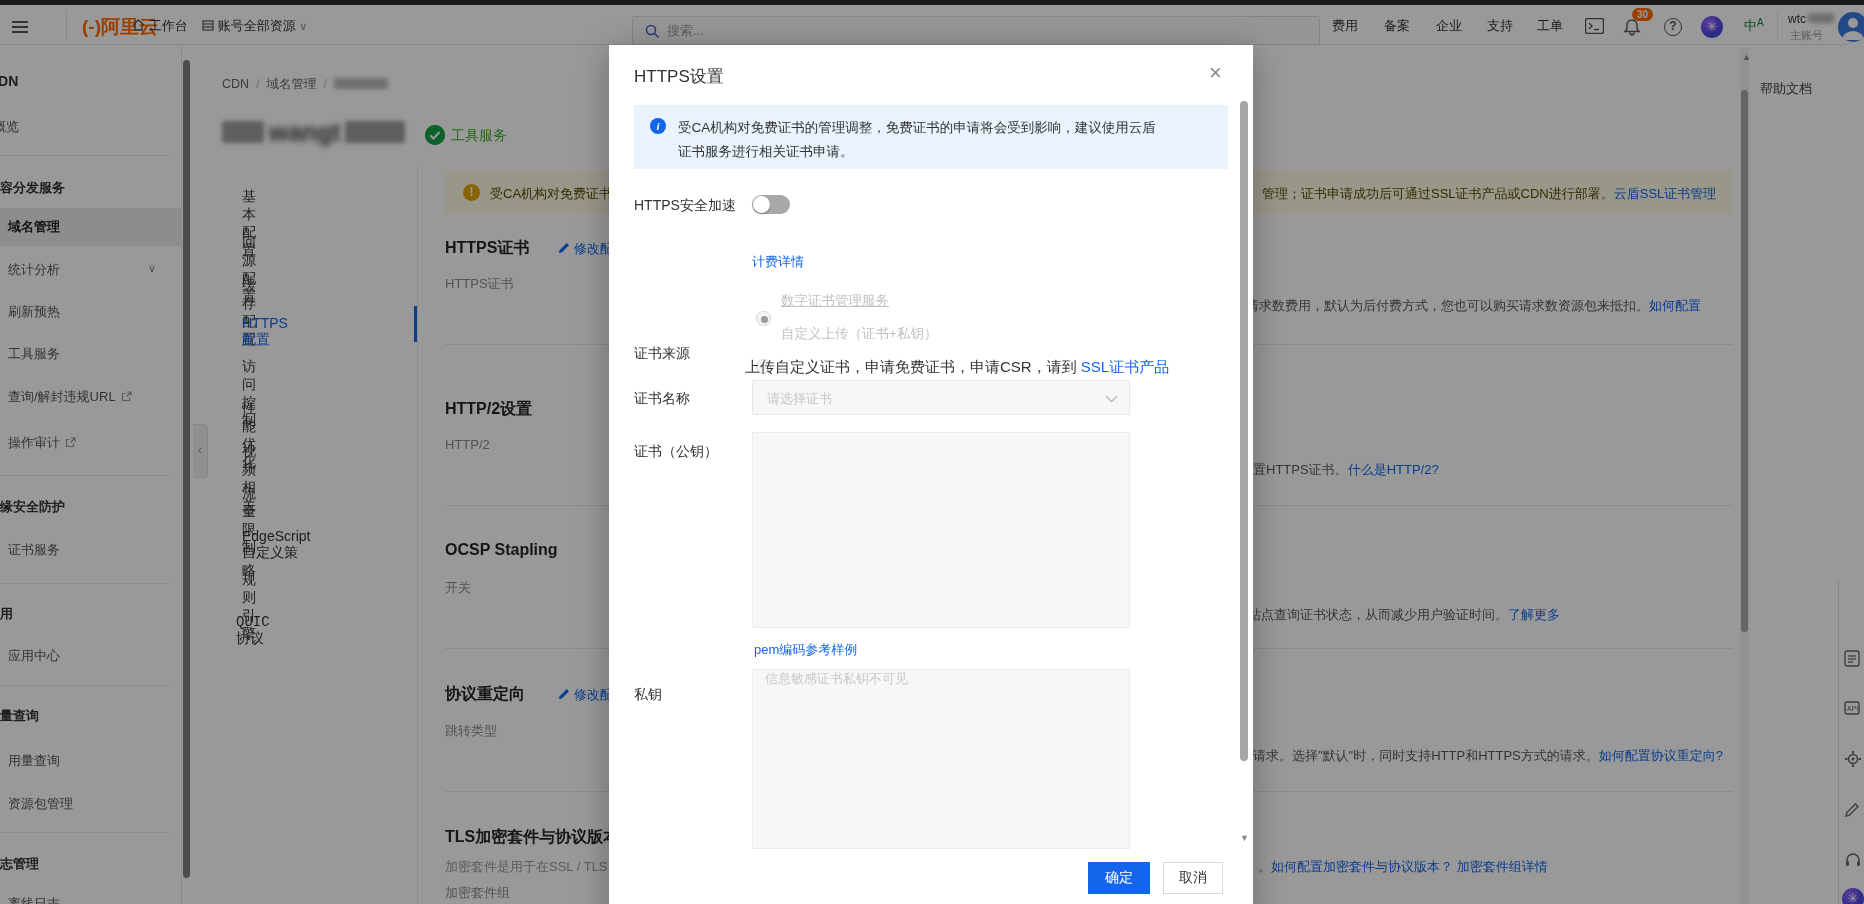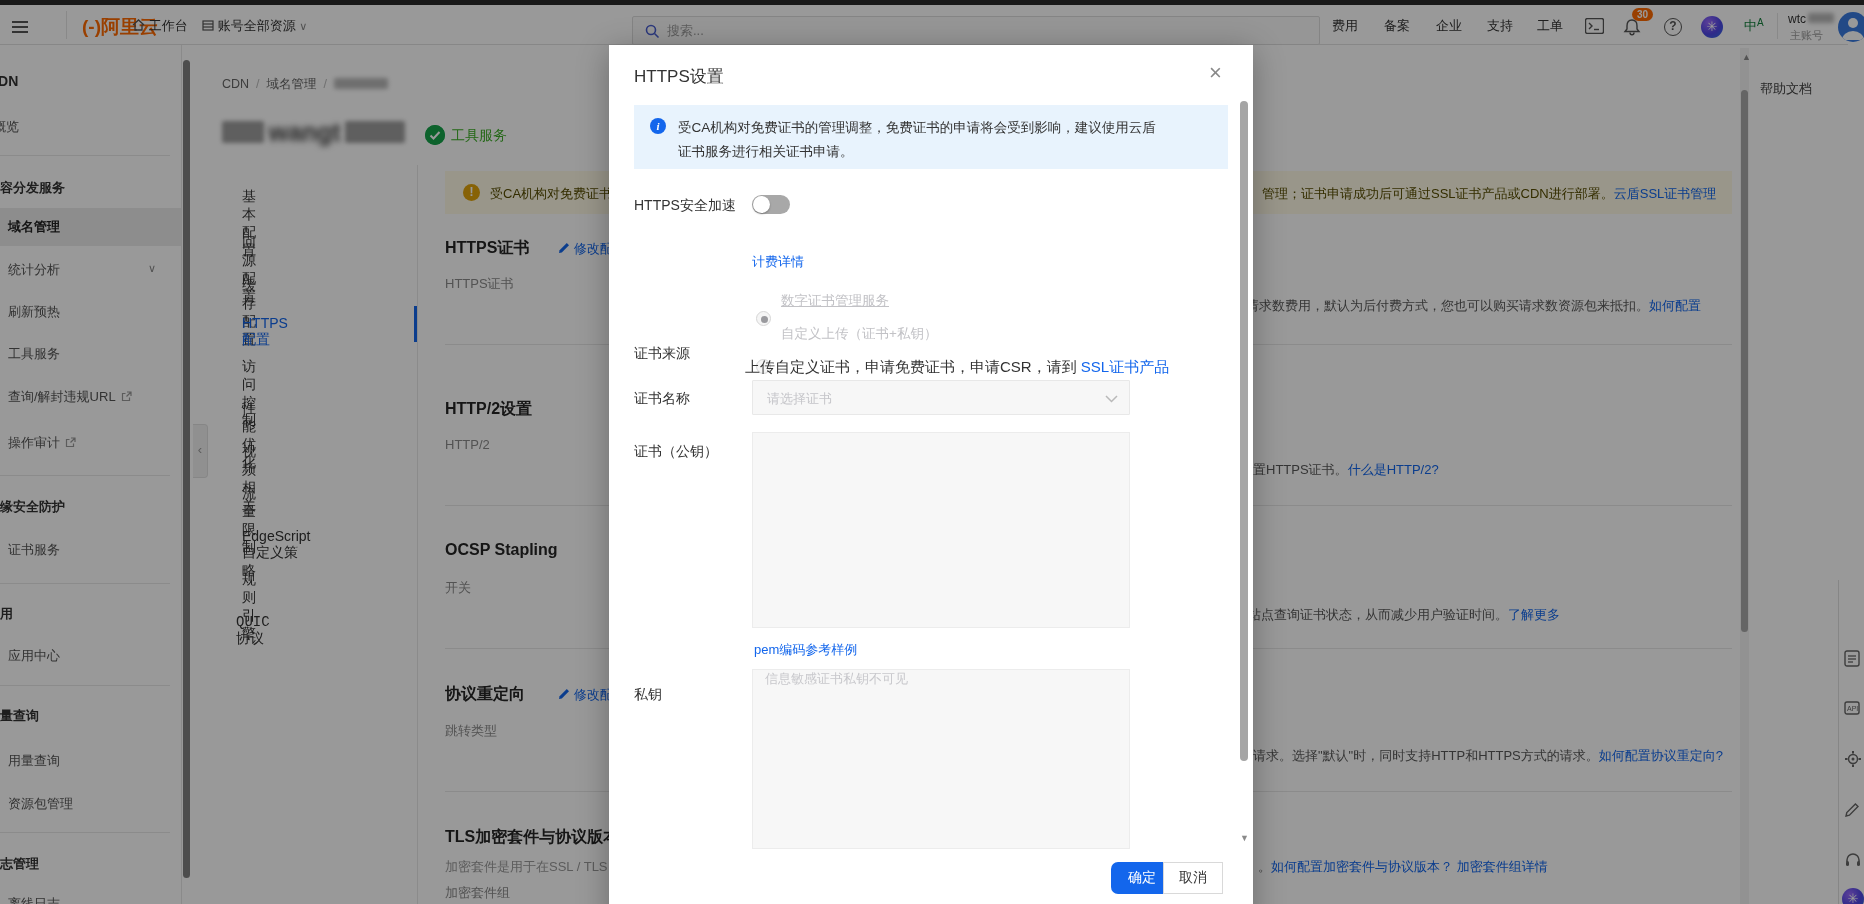--- a/index.html
+++ b/index.html
@@ -323,18 +323,18 @@
       </svg>
   </div>
 
   <div class="abs m-label" style="left:25px;top:398px;">证书（公钥）</div>
   <textarea class="abs m-textarea" style="left: 143px; top: 387px; width: 378px; height: 196px;"></textarea>
   <div class="abs" style="left:145px;top:596px;font-size:13px;"><span class="link">pem编码参考样例</span></div>
 
   <div class="abs m-label" style="left:25px;top:641px;">私钥</div>
   <textarea class="abs m-textarea" style="left: 143px; top: 624px; width: 378px; height: 180px;" placeholder="信息敏感证书私钥不可见"></textarea>
 
-  <button class="abs btn-ok" style="left:502px;top:817px;border-radius:7px;">确定</button>
+  <button class="abs btn-ok" style="left:479px;top:817px;">确定</button>
   <button class="abs btn-cancel" style="left:554px;top:817px;">取消</button>
 
   <div class="abs" id="m-scroll-thumb"></div>
   <div class="abs arrow" style="left:631px;top:788px;">▼</div>
 </div>
 
 </body></html>

